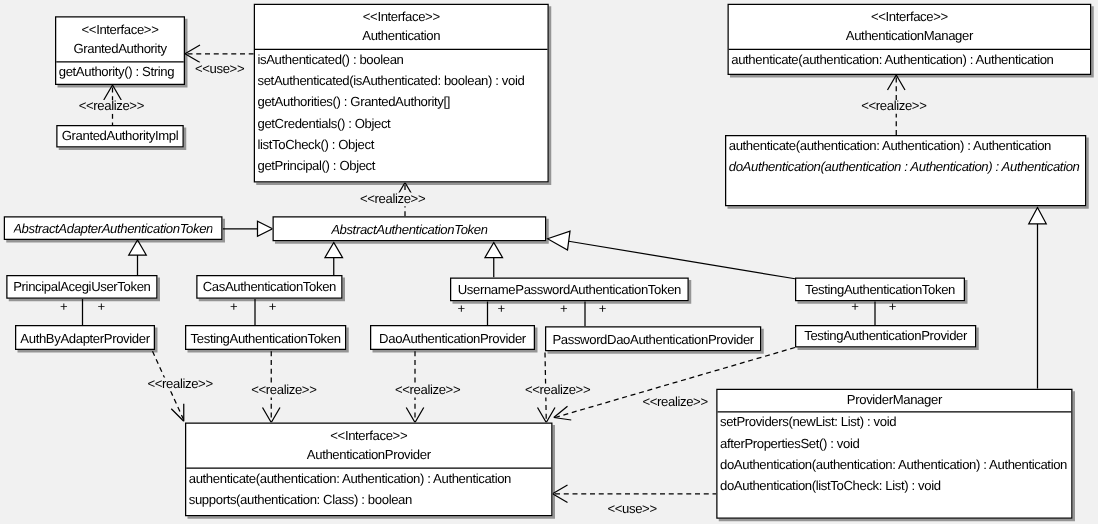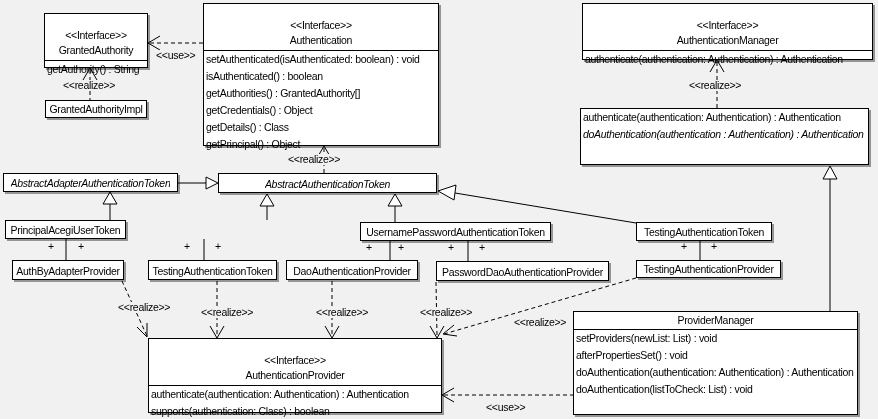--- a/index.html
+++ b/index.html
@@ -6,21 +6,21 @@
   #canvas{
     position:relative;width:878px;height:419px;background:#f1f1f1;overflow:hidden;
     font-family:"Liberation Sans","DejaVu Sans",sans-serif;font-size:10.5px;color:#000;
     letter-spacing:-0.3px;
   }
   #wires{position:absolute;left:0;top:0;z-index:1;}
   .box{
     position:absolute;z-index:2;background:#fff;border:1px solid #000;
     box-sizing:border-box;box-shadow:2px 2px 0 rgba(0,0,0,0.38);
   }
-  .hdr{border-bottom:1px solid #000;padding:14px 0 2px;}
+  .hdr{border-bottom:1px solid #000;padding:3px 0 2px;}
   .stereo,.cname{text-align:center;line-height:15px;white-space:nowrap;overflow:hidden;}
   .hdr1{border-bottom:1px solid #000;text-align:center;line-height:17px;white-space:nowrap;overflow:hidden;}
   .mrow{line-height:17px;padding:0 2px;white-space:nowrap;overflow:hidden;}
   .simple{display:flex;align-items:flex-end;justify-content:center;white-space:nowrap;overflow:hidden;}
   .it{font-style:italic;}
   .lbl{
     position:absolute;z-index:3;background:#f1f1f1;padding:0 1px;line-height:11px;
     white-space:nowrap;
   }
   .plus{position:absolute;z-index:3;transform:translate(-50%,-50%);line-height:10px;}
@@ -73,25 +73,25 @@
   <div class="box simple" style="left:45px;top:100px;width:102px;height:18px">
     <span class="cname">GrantedAuthorityImpl</span>
   </div>
 
   <div class="box" style="left:203px;top:3px;width:236px;height:143px">
     <div class="hdr">
       <div class="stereo">&lt;&lt;Interface&gt;&gt;</div>
       <div class="cname">Authentication</div>
     </div>
     <div>
+      <div class="mrow">isAuthenticated() : boolean</div>
       <div class="mrow">setAuthenticated(isAuthenticated: boolean) : void</div>
-      <div class="mrow">isAuthenticated() : boolean</div>
       <div class="mrow">getAuthorities() : GrantedAuthority[]</div>
       <div class="mrow">getCredentials() : Object</div>
-      <div class="mrow">getDetails() : Class</div>
+      <div class="mrow">listToCheck() : Object</div>
       <div class="mrow">getPrincipal() : Object</div>
     </div>
   </div>
 
   <div class="box" style="left:582px;top:3px;width:291px;height:57px">
     <div class="hdr">
       <div class="stereo">&lt;&lt;Interface&gt;&gt;</div>
       <div class="cname">AuthenticationManager</div>
     </div>
     <div>
@@ -111,38 +111,41 @@
   </div>
 
   <div class="box simple" style="left:218px;top:173px;width:219px;height:20px">
     <span class="cname it">AbstractAuthenticationToken</span>
   </div>
 
   <div class="box simple" style="left:5px;top:220px;width:121px;height:19px">
     <span class="cname">PrincipalAcegiUserToken</span>
   </div>
 
+  <div class="box simple" style="left:157px;top:220px;width:117px;height:19px">
+    <span class="cname">CasAuthenticationToken</span>
+  </div>
 
   <div class="box simple" style="left:360px;top:222px;width:191px;height:19px">
     <span class="cname">UsernamePasswordAuthenticationToken</span>
   </div>
 
   <div class="box simple" style="left:636px;top:222px;width:136px;height:19px">
     <span class="cname">TestingAuthenticationToken</span>
   </div>
 
   <div class="box simple" style="left:12px;top:260px;width:112px;height:20px">
     <span class="cname">AuthByAdapterProvider</span>
   </div>
 
   <div class="box simple" style="left:148px;top:260px;width:129px;height:20px">
     <span class="cname">TestingAuthenticationToken</span>
   </div>
 
-  <div class="box simple" style="left:286px;top:260px;width:132px;height:20px">
+  <div class="box simple" style="left:296px;top:260px;width:132px;height:20px">
     <span class="cname">DaoAuthenticationProvider</span>
   </div>
 
   <div class="box simple" style="left:436px;top:261px;width:173px;height:20px">
     <span class="cname">PasswordDaoAuthenticationProvider</span>
   </div>
 
   <div class="box simple" style="left:636px;top:260px;width:145px;height:18px">
     <span class="cname">TestingAuthenticationProvider</span>
   </div>

